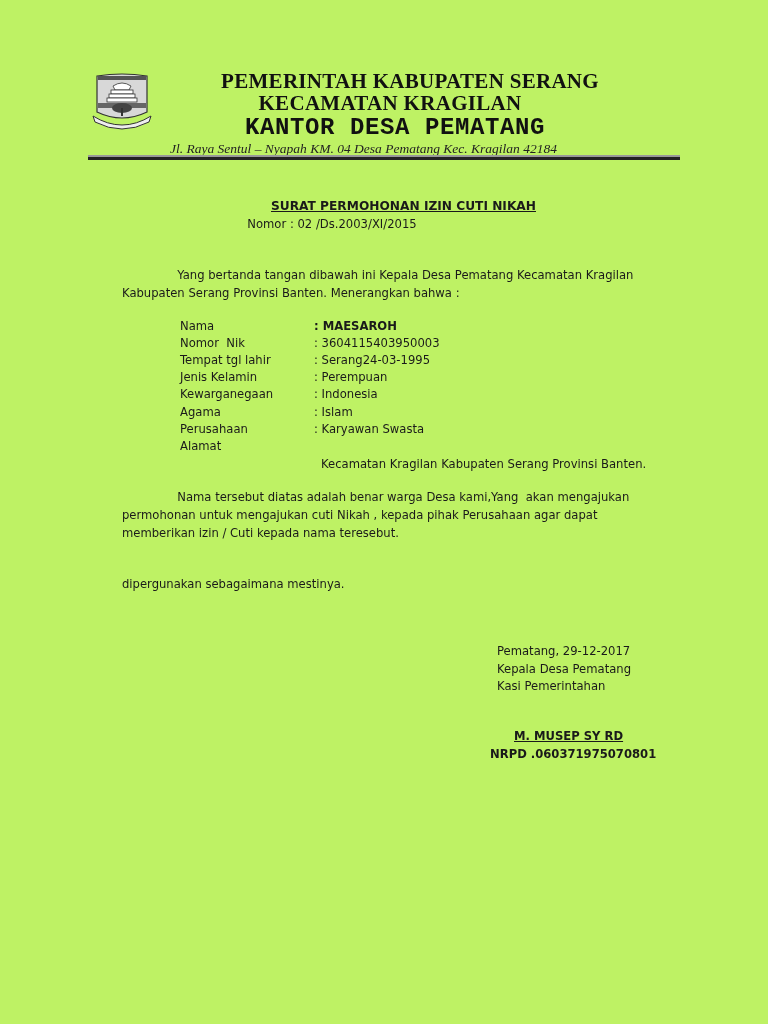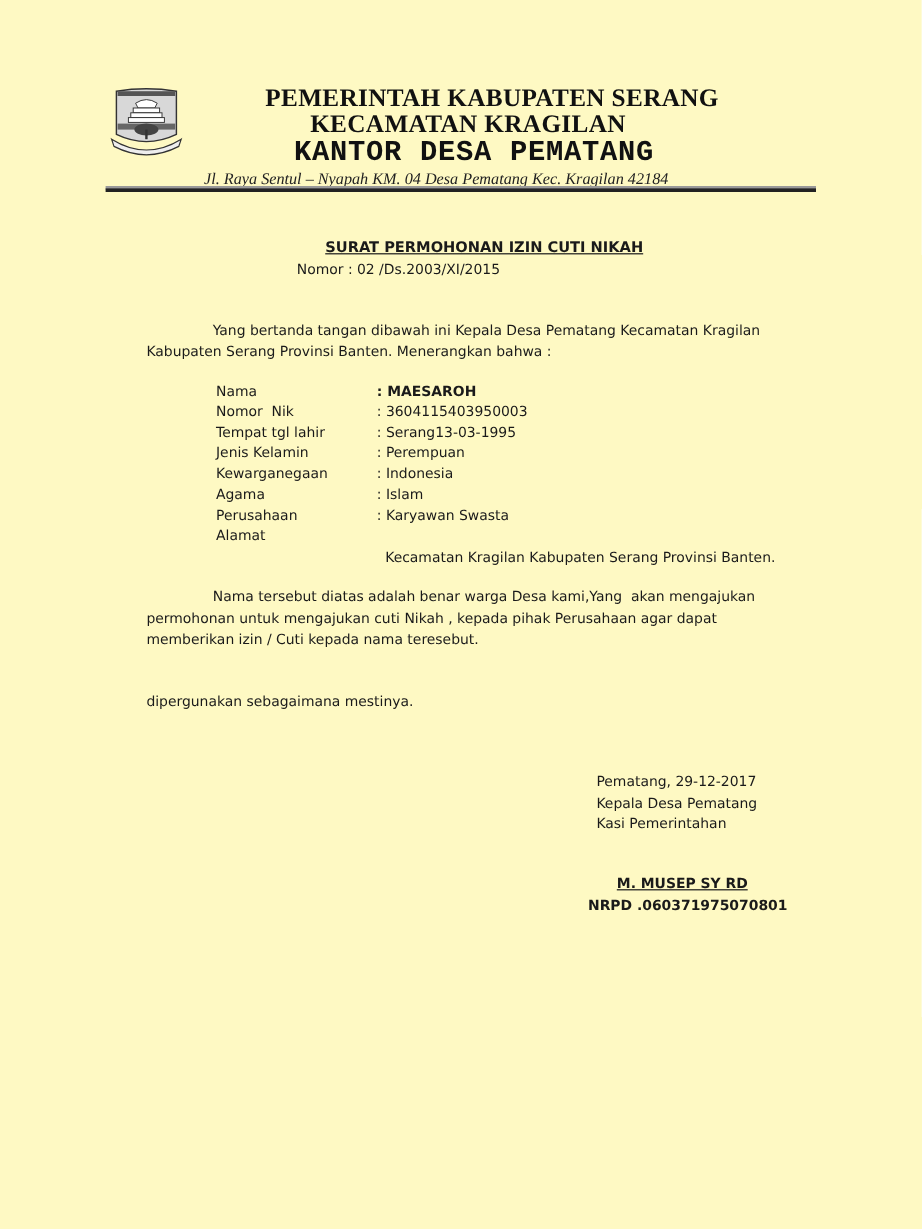--- a/index.html
+++ b/index.html
@@ -1,17 +1,17 @@
 <!DOCTYPE html>
 <html><head>
   <meta charset="utf-8">
   <style>
     html, body { margin: 0; padding: 0; background: #ffffff; }
     body { width: 768px; height: 1024px; position: relative; overflow: hidden; color: #1a1a1a; }
-    .page { position: absolute; left: 0; top: 0; width: 768px; height: 1024px; background: #fef9c3; }
+    .page { position: absolute; left: 0; top: 0; width: 768px; height: 1024px; background: #bef264; }
 
     
     .logo { position: absolute; left: 91px; top: 72px; width: 62px; height: 64px; }
     .kop { position: absolute; left: 150px; top: 70px; width: 520px; text-align: center;
            font-family: "Liberation Serif", "DejaVu Serif", serif; color: #111; }
     .kop .l1 { font-size: 21px; font-weight: bold; letter-spacing: 0.3px; line-height: 22px; margin-left: 0px; }
     .kop .l2 { font-size: 21px; font-weight: bold; letter-spacing: 0.3px; line-height: 22px; margin-left: -40px; }
     .kop .l3 { font-size: 24px; font-weight: bold; letter-spacing: 0.6px; line-height: 27px; margin-left: -30px; font-family: Liberation Mono, monospace; }
     .addr { position: absolute; left: 170px; top: 141px; font-family: "Liberation Serif", "DejaVu Serif", serif;
             font-style: italic; font-size: 13.5px; color: #222; white-space: nowrap; text-align: center; }
@@ -63,21 +63,21 @@
   <div class="txt para-line" style="top:268px; white-space:pre;">               Yang bertanda tangan dibawah ini Kepala Desa Pematang Kecamatan Kragilan</div>
   <div class="txt para-line" style="top:286px; white-space:pre;">Kabupaten Serang Provinsi Banten. Menerangkan bahwa :</div>
 
   <div class="txt field-label" style="top:319px;">Nama</div>
   <div class="txt field-value bold" style="top:319px;">: MAESAROH</div>
 
   <div class="txt field-label" style="top:336px; white-space:pre;">Nomor  Nik</div>
   <div class="txt field-value" style="top:336px;">: 3604115403950003</div>
 
   <div class="txt field-label" style="top:353px;">Tempat tgl lahir</div>
-  <div class="txt field-value" style="top:353px;">: Serang13-03-1995</div>
+  <div class="txt field-value" style="top:353px;">: Serang24-03-1995</div>
 
   <div class="txt field-label" style="top:370px;">Jenis Kelamin</div>
   <div class="txt field-value" style="top:370px;">: Perempuan</div>
 
   <div class="txt field-label" style="top:387px;">Kewarganegaan</div>
   <div class="txt field-value" style="top:387px;">: Indonesia</div>
 
   <div class="txt field-label" style="top:405px;">Agama</div>
   <div class="txt field-value" style="top:405px;">: Islam</div>
 

